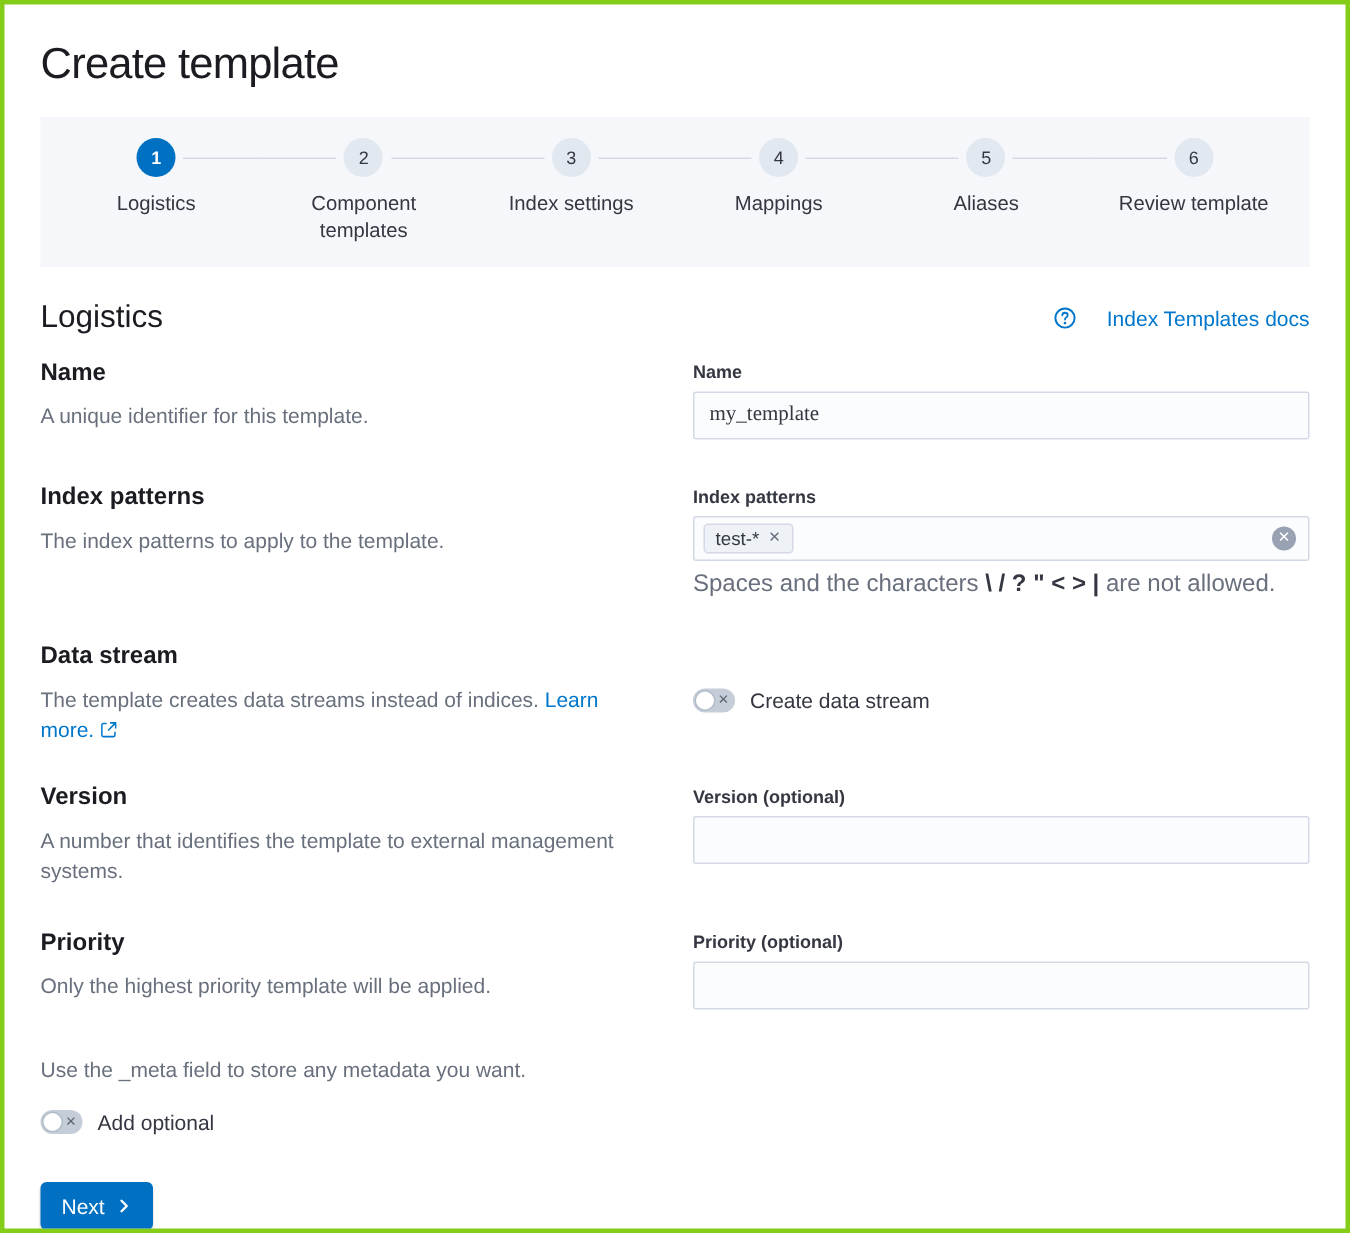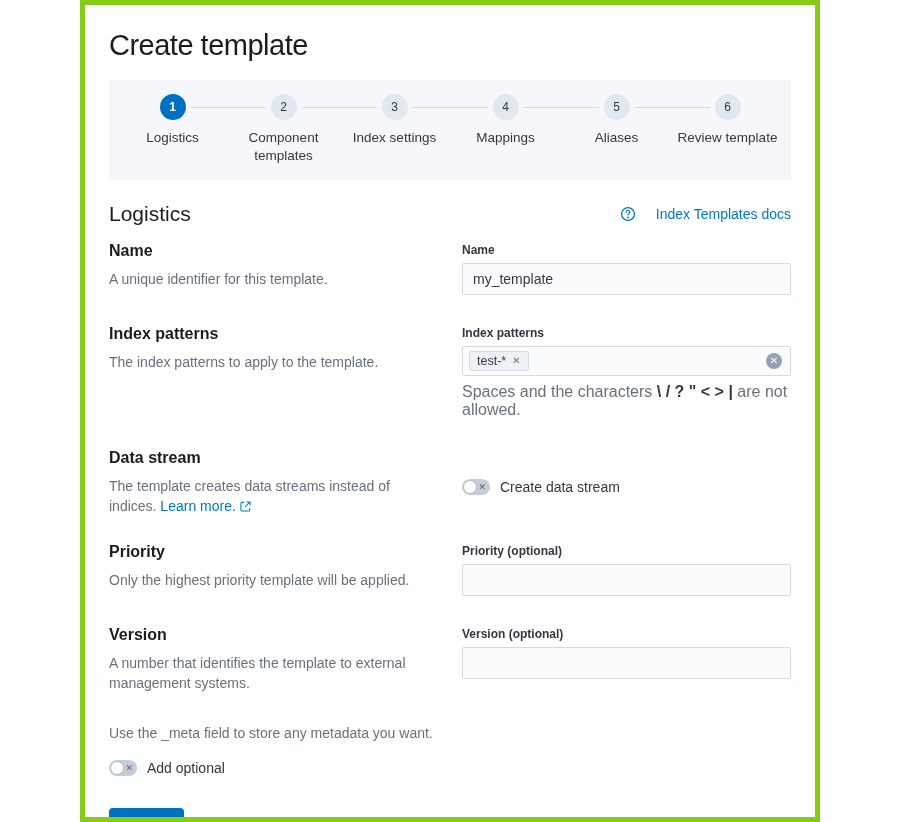--- a/index.html
+++ b/index.html
@@ -1,21 +1,21 @@
 <!DOCTYPE html>
 <html><head>
 <meta charset="utf-8">
 <style>
   * { box-sizing: border-box; }
   html,body { margin:0; padding:0; background:#fff; }
   body { font-family:"Liberation Sans", sans-serif; color:#343741; }
 
   .page {
-    width:740px; height:822px; margin:0 auto;
-    background:#fff; border:5px solid #84cc16;
+    width:900px; height:822px; margin:0 auto;
+    background:#fff; border:3px solid #84cc16;
     padding:24px; overflow:hidden; position:relative;
   }
 
   .page-title {
     font-size:29px; font-weight:400; color:#1a1c21;
     margin:0 0 18px 0; letter-spacing:-0.5px;
   }
 
   
   .stepper {
@@ -64,21 +64,21 @@
   .inline-link { color:#0077cc; text-decoration:none; cursor:pointer; }
 
   .field-label {
     display:block; font-size:12px; font-weight:700; color:#343741;
     margin-bottom:6px;
   }
   .text-input {
     width:100%; height:32px; background:#fbfcfd;
     border:1px solid #d3dae6; border-radius:2px;
     padding:0 10px; font-size:14px; color:#343741;
-    font-family:Liberation Sans, sans-serif; outline:none;
+    font-family:Liberation Serif, serif; outline:none;
   }
 
   
   .combo {
     position:relative; display:flex; align-items:center; gap:6px;
     height:30px; background:#fbfcfd; border:1px solid #d3dae6;
     border-radius:2px; padding:0 30px 0 6px;
   }
   .badge {
     display:inline-flex; gap:6px;
@@ -226,37 +226,37 @@
           <span class="switch-x">✕</span>
         </span>
         <span>Create data stream</span>
       </div>
     </div>
   </div>
 
   
   <div class="form-row">
     <div class="row-left">
+      <h3 class="row-title">Version</h3>
+      <p class="row-desc">A number that identifies the template to external management systems.</p>
+    </div>
+    <div class="row-right">
+      <label class="field-label">Version (optional)</label>
+      <input class="text-input" type="text" value="" style="">
+    </div>
+  </div>
+
+  
+  <div class="form-row">
+    <div class="row-left">
       <h3 class="row-title">Priority</h3>
       <p class="row-desc">Only the highest priority template will be applied.</p>
     </div>
     <div class="row-right">
       <label class="field-label">Priority (optional)</label>
-      <input class="text-input" type="text" value="" style="">
-    </div>
-  </div>
-
-  
-  <div class="form-row">
-    <div class="row-left">
-      <h3 class="row-title">Version</h3>
-      <p class="row-desc">A number that identifies the template to external management systems.</p>
-    </div>
-    <div class="row-right">
-      <label class="field-label">Version (optional)</label>
       <input class="text-input" type="text" value="" style="">
     </div>
   </div>
 
   
   <div class="meta-block">
     <p class="row-desc">Use the _meta field to store any metadata you want.</p>
     <div class="switch-row meta-toggle">
       <span class="switch">
         <span class="switch-thumb"></span>

